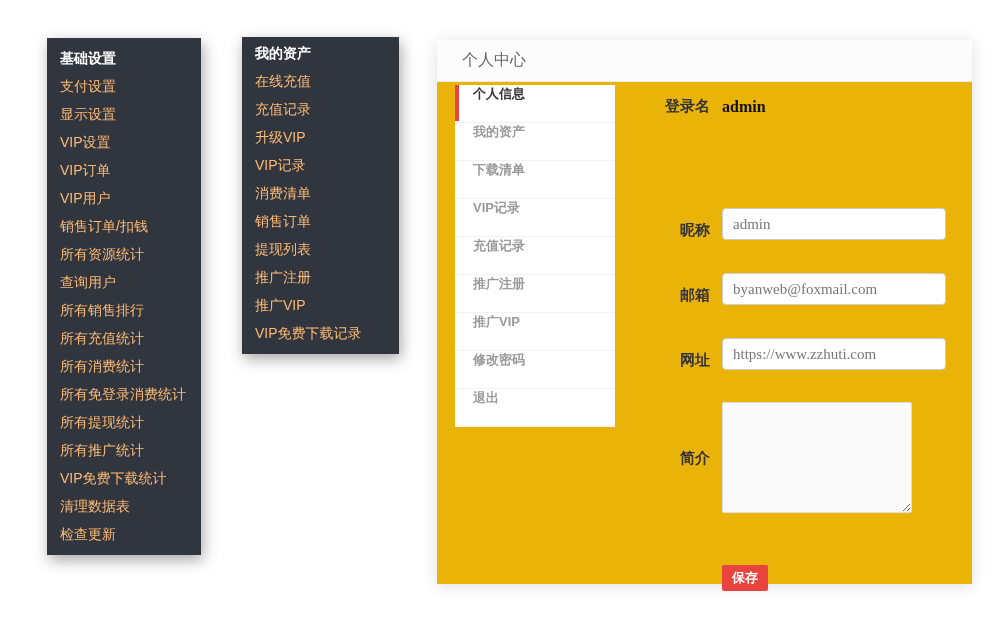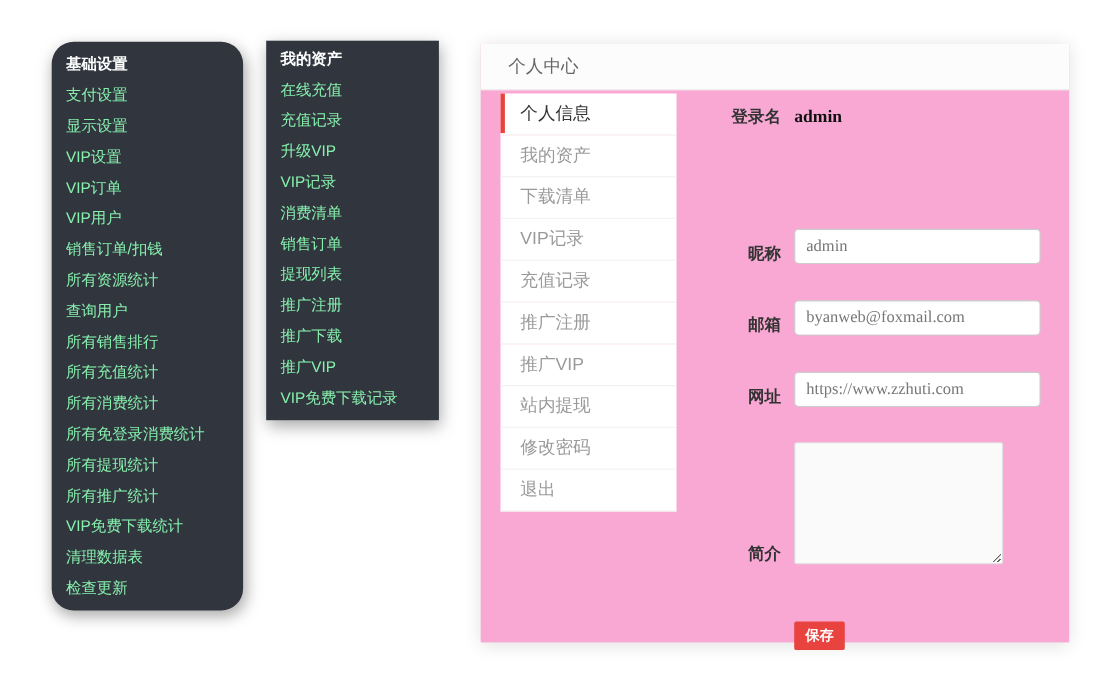--- a/index.html
+++ b/index.html
@@ -14,39 +14,39 @@
     font-family:"Liberation Sans",sans-serif;
     overflow:hidden;
   }
   
   .menu{
     position:absolute;
     background:var(--menu-bg,#30353e);
     box-shadow:2px 5px 14px rgba(0,0,0,.35);
     list-style:none;
   }
-  #menu-settings{left:47px;top:38px;width:174px;padding:7px 0 6px;border-radius:20px;}
+  #menu-settings{left:47px;top:38px;width:154px;padding:7px 0 6px;}
   #menu-assets{left:242px;top:37px;width:157px;padding:3px 0 6px;}
   .menu li{
     height:28px;
     display:flex;
     align-items:center;
     padding:0 13px;
     font-size:14px;
-    color:#86efac;
+    color:#fdba74;
     cursor:pointer;
     white-space:nowrap;
   }
   .menu li.header{color:#ffffff;font-weight:bold;}
   
   #panel{
     position:absolute;
     left:437px;top:40px;
     width:535px;height:544px;
-    background:#f9a8d4;
+    background:#eab308;
     box-shadow:0 2px 16px rgba(0,0,0,.13);
   }
   .panel-header{
     height:42px;
     display:flex;
     align-items:center;
     padding-left:25px;
     background:#fcfcfc;
     border-bottom:1px solid #ececec;
   }
@@ -55,27 +55,28 @@
   .tabs{
     position:absolute;
     left:18px;top:45px;
     width:160px;
     list-style:none;
   }
   .tab{
     position:relative;
     height:38px;
     display:flex;
-    align-items:center;
+    align-items:flex-start;
     padding-left:18px;
-    font-size:16px;
+    font-size:13px;
     color:#9a9a9a;
     border-bottom:1px solid #f2f2f2;
     cursor:pointer;
     background:#fff;
+    font-weight:bold;
   }
   .tab.active{color:#333;}
   .tab.active::before{
     content:'';
     position:absolute;
     left:0;top:0;bottom:1px;
     width:4px;
     background:var(--accent,#e8433f);
   }
   
@@ -99,21 +100,21 @@
     font-size:15px;
     color:#333;
     white-space:nowrap;
   }
   .val.strong{font-weight:bold;color:#111;font-size:16px;}
   .row-login{top:56px;height:20px;}
   .row-register{top:115px;height:20px;}
   .row-nickname{top:168px;}
   .row-email{top:233px;}
   .row-website{top:298px;}
-  .row-bio{top:362px;align-items:flex-end;}
+  .row-bio{top:362px;align-items:center;}
   .row-bio .lbl{margin-top:2px;}
   .txt{
     width:224px;height:32px;
     border:1px solid #ccc;
     border-radius:4px;
     background:#fff;
     padding:0 10px;
     font-family:"Liberation Serif",serif;
     font-size:15px;
     color:#777;
@@ -230,23 +231,20 @@
     <li class="menu-item">
       <span>销售订单</span>
     </li>
     <li class="menu-item">
       <span>提现列表</span>
     </li>
     <li class="menu-item">
       <span>推广注册</span>
     </li>
     <li class="menu-item">
-      <span>推广下载</span>
-    </li>
-    <li class="menu-item">
       <span>推广VIP</span>
     </li>
     <li class="menu-item">
       <span>VIP免费下载记录</span>
     </li>
   </ul>
 
 <section id="panel">
   <header class="panel-header">
     <h1 class="panel-title">个人中心</h1>
@@ -269,23 +267,20 @@
       <li class="tab">
         <span>充值记录</span>
       </li>
       <li class="tab">
         <span>推广注册</span>
       </li>
       <li class="tab">
         <span>推广VIP</span>
       </li>
       <li class="tab">
-        <span>站内提现</span>
-      </li>
-      <li class="tab">
         <span>修改密码</span>
       </li>
       <li class="tab">
         <span>退出</span>
       </li>
     </ul>
 
   <div class="row row-login">
     <span class="lbl">登录名</span>
     <span class="val strong">admin</span>

